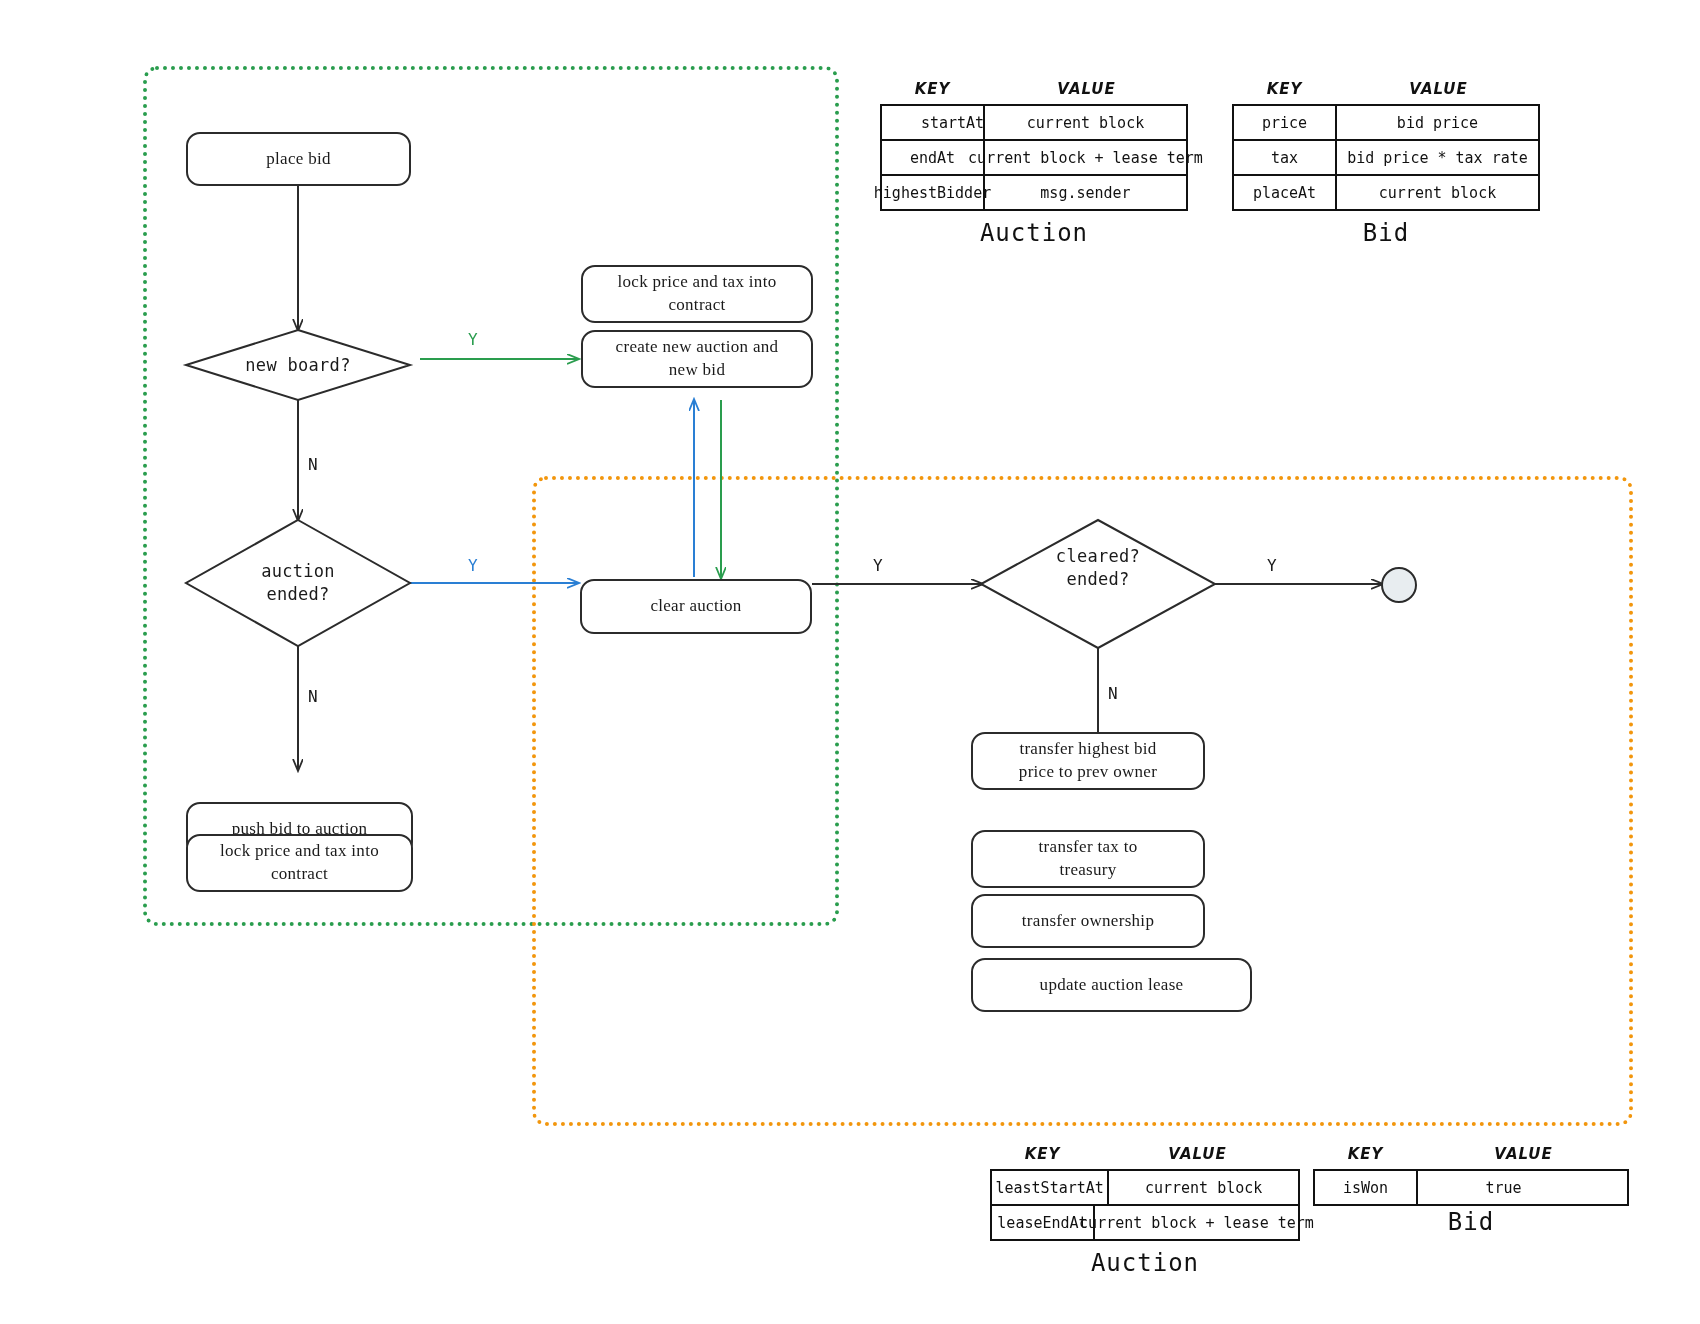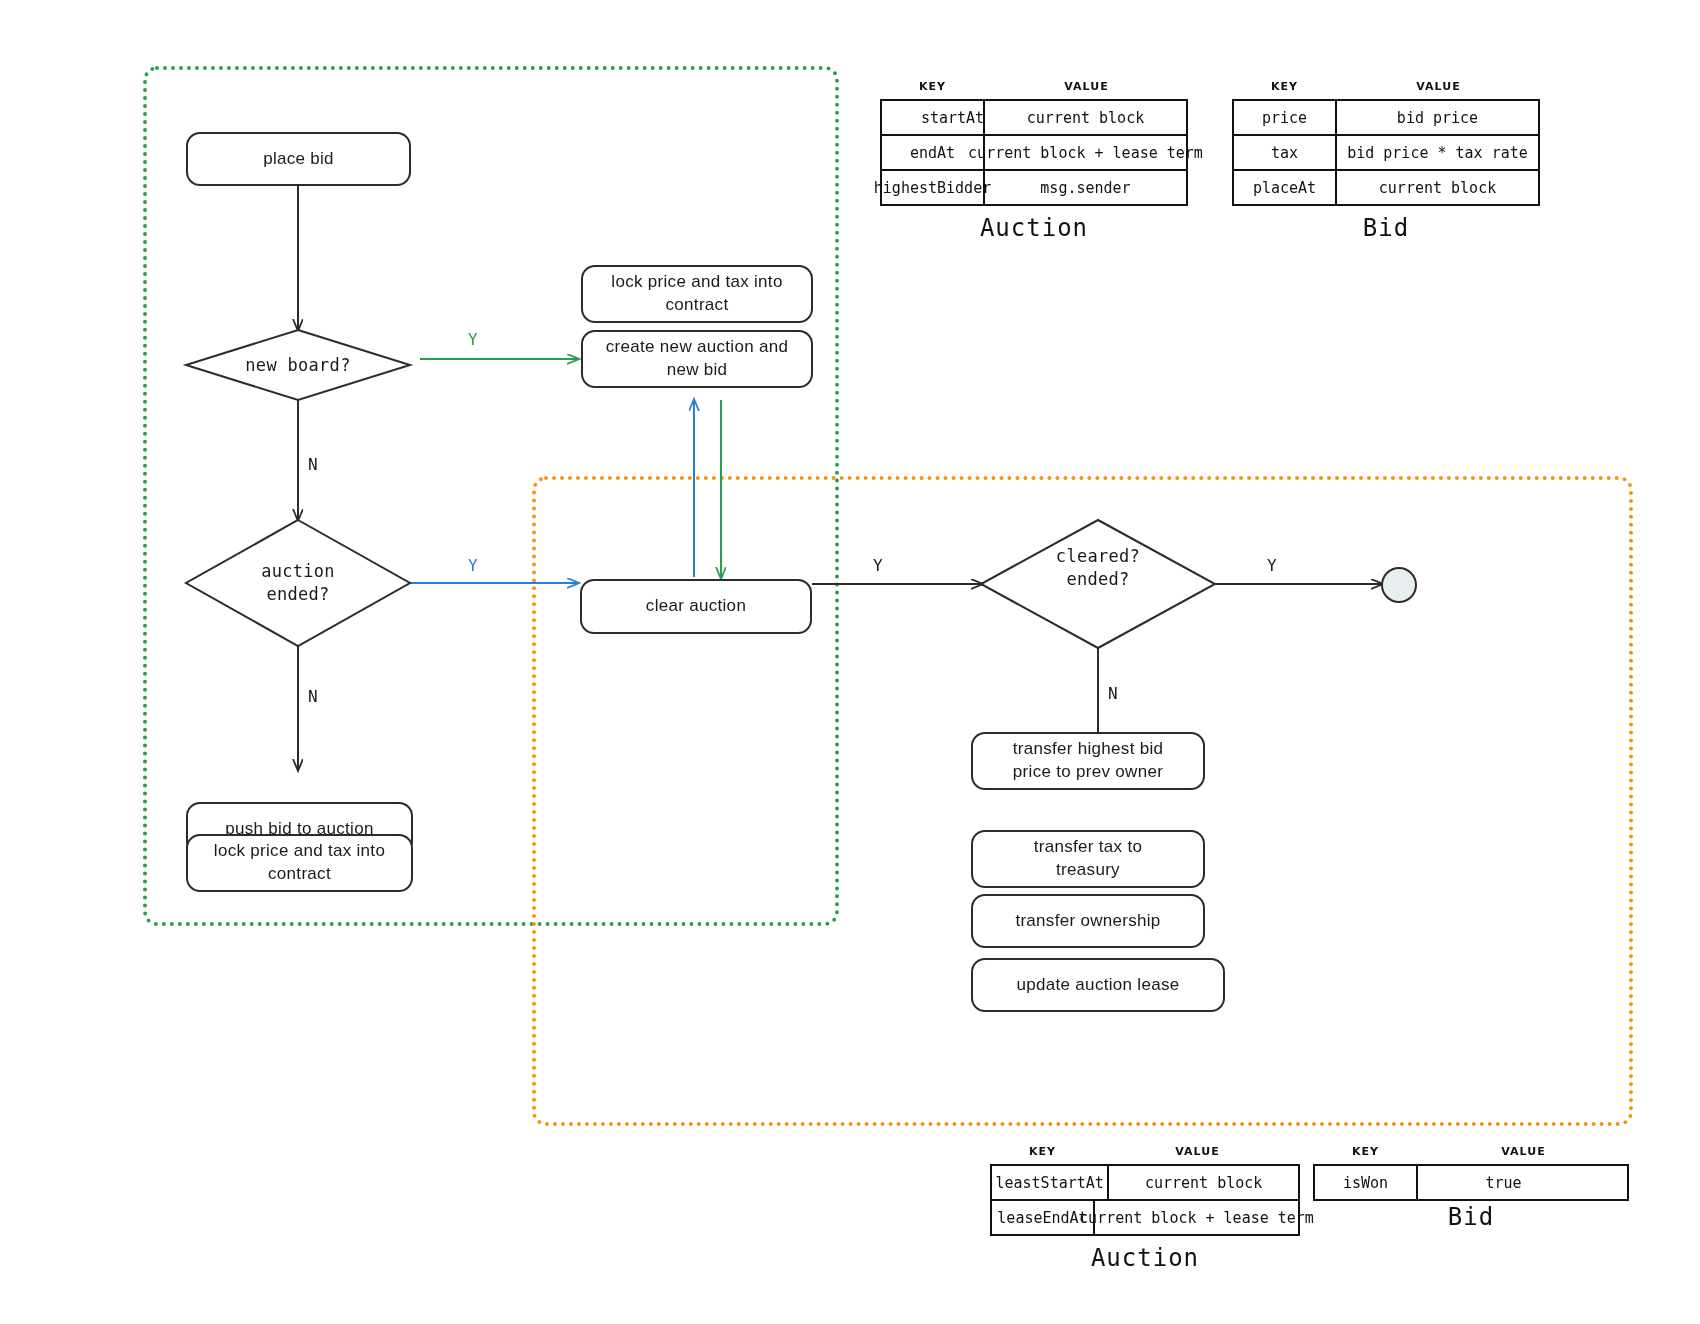--- a/index.html
+++ b/index.html
@@ -28,21 +28,21 @@
   .node {
     position: absolute;
     box-sizing: border-box;
     border: 2px solid #2b2b2b;
     border-radius: 14px;
     background: #ffffff;
     display: flex;
     align-items: center;
     justify-content: center;
     text-align: center;
-    font-family: Liberation Sans, sans-serif;
+    font-family: Liberation Serif, serif;
     font-size: 17px;
     line-height: 1.35;
     color: #1a1a1a;
     letter-spacing: 0.3px;
     white-space: pre-line;
   }
 
   .diamond-wrap {
     position: absolute;
   }
@@ -95,21 +95,22 @@
     border: 4px dotted #f2960d;
   }
 
   
   .kv-table {
     position: absolute;
   }
   .kv-head {
     display: flex;
     font-family: "DejaVu Sans", "Liberation Sans", sans-serif;
-    font-size: 11px;
+    font-size: 15px;
+    font-style: italic;
     font-weight: bold;
     letter-spacing: 1px;
     color: #111;
     margin-bottom: 6px;
   }
   .kv-head .hk, .kv-head .hv {
     text-align: center;
   }
   .kv-rows {
     border: 2px solid #111;
@@ -220,21 +221,21 @@
   <div class="endnode" style="left:1381px; top:567px; width:36px; height:36px;"></div>
 
   <div class="node" style="left:971px; top:732px; width:234px; height:58px;">transfer highest bid
 price to prev owner</div>
 
   <div class="node" style="left:971px; top:830px; width:234px; height:58px;">transfer tax to
 treasury</div>
 
   <div class="node" style="left:971px; top:894px; width:234px; height:54px;">transfer ownership</div>
 
-  <div class="node" style="left:971px; top:958px; width:254px; height:54px;text-align:right;">update auction lease</div>
+  <div class="node" style="left:971px; top:958px; width:281px; height:54px;text-align:right;">update auction lease</div>
 
   <div class="edge-label green" style="left:468px; top:330px;">Y</div>
   <div class="edge-label" style="left:308px; top:455px;">N</div>
   <div class="edge-label blue" style="left:468px; top:556px;">Y</div>
   <div class="edge-label" style="left:308px; top:687px;">N</div>
   <div class="edge-label" style="left:873px; top:556px;">Y</div>
   <div class="edge-label" style="left:1267px; top:556px;">Y</div>
   <div class="edge-label" style="left:1108px; top:684px;">N</div>
 
   <div class="kv-table" style="left:880px; top:80px; width:308px;">

